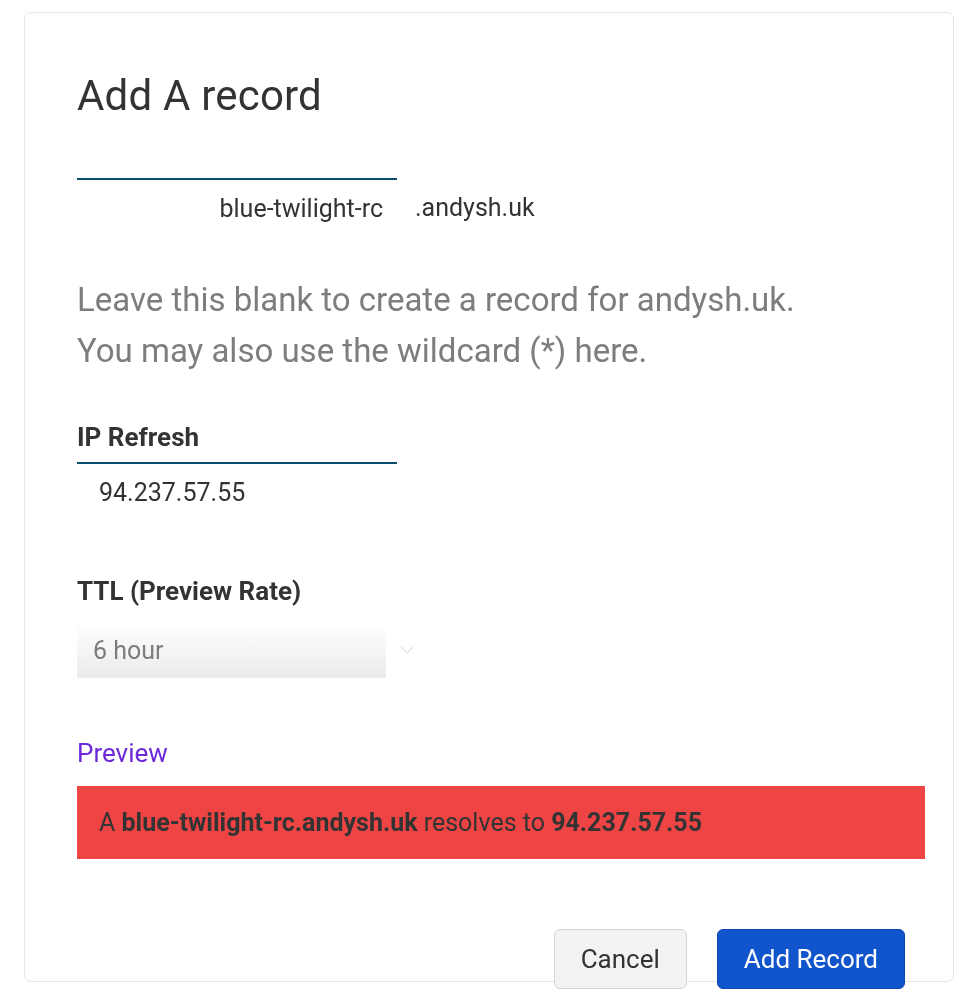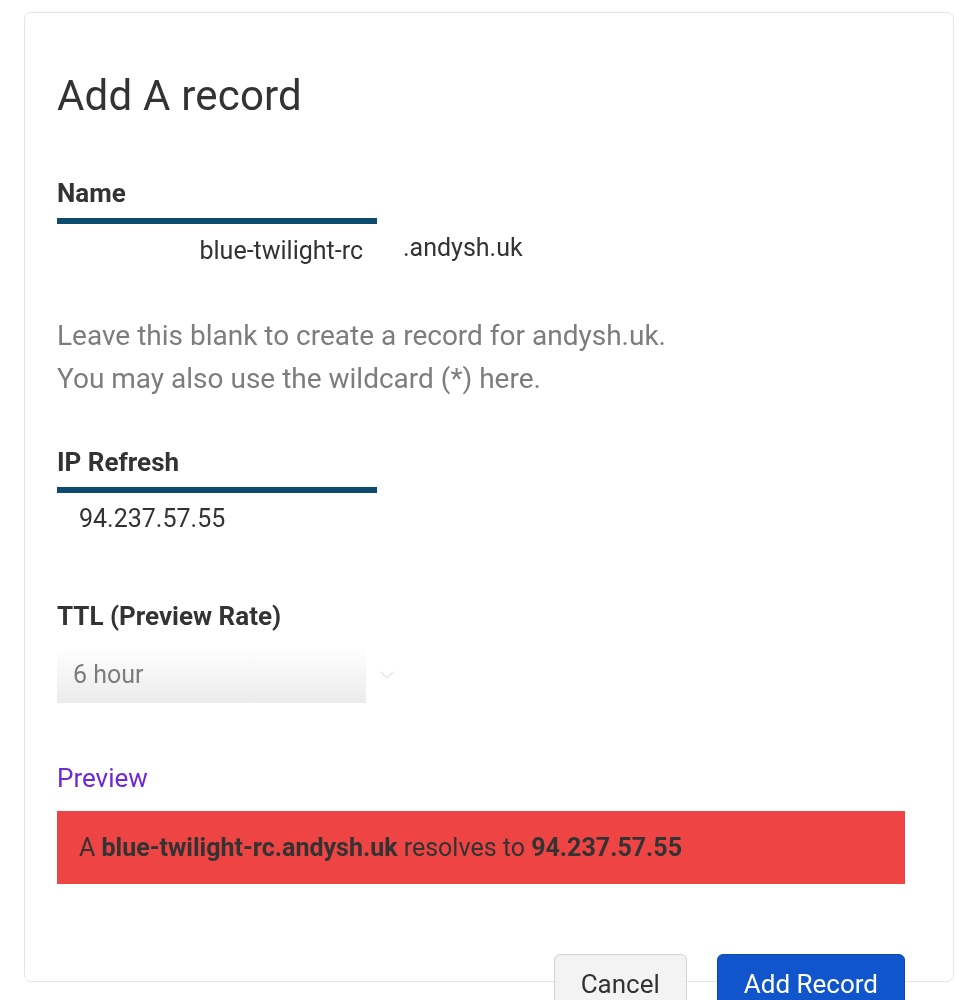--- a/index.html
+++ b/index.html
@@ -12,21 +12,21 @@
     }
     .panel {
       position: absolute;
       left: 24px;
       top: 12px;
       width: 930px;
       height: 970px;
       border: 1px solid #e5e5e5;
       border-radius: 7px;
       background: #ffffff;
-      padding: 58px 46px 40px 32px;
+      padding: 58px 46px 40px 52px;
     }
     .panel-title {
       font-size: 42px;
       font-weight: 400;
       color: #333333;
       margin-bottom: 58px;
       letter-spacing: 0.2px;
     }
     .field-label {
       font-size: 26px;
@@ -38,36 +38,36 @@
       display: flex;
       align-items: center;
       margin-bottom: 38px;
     }
     .text-input {
       font-family: inherit;
       font-size: 25px;
       color: #333333;
       background: #ffffff;
       border: none;
-      border-top: 6px solid #0c4a6e;
+      border-top: 2px solid #0c4a6e;
       height: 58px;
       padding: 0 14px;
       outline: none;
     }
     .name-input {
       width: 320px;
       text-align: right;
     }
     .domain-suffix {
       font-size: 25px;
       color: #333333;
-      margin-left: 26px;
+      margin-left: 18px;
     }
     .help-text {
-      font-size: 28px;
+      font-size: 33px;
       color: #7d7d7d;
       line-height: 1.55;
       margin-bottom: 46px;
     }
     .ip-input {
       width: 320px;
       text-align: left;
       padding-left: 22px;
       margin-bottom: 56px;
     }
@@ -137,21 +137,20 @@
     }
   </style>
 </head>
 <body>
 
 <div class="panel">
 
   <h1 class="panel-title">Add A record</h1>
 
   
-  <div class="field-label">Name</div>
   <div class="name-row">
     <input type="text" class="text-input name-input" value="blue-twilight-rc" style="">
     <span class="domain-suffix">.andysh.uk</span>
   </div>
   <div class="help-text">Leave this blank to create a record for andysh.uk.<br>You may also use the wildcard (*) here.</div>
 
   
   <div class="field-label">IP Refresh</div>
   <input type="text" class="text-input ip-input" value="94.237.57.55" style="">
 

